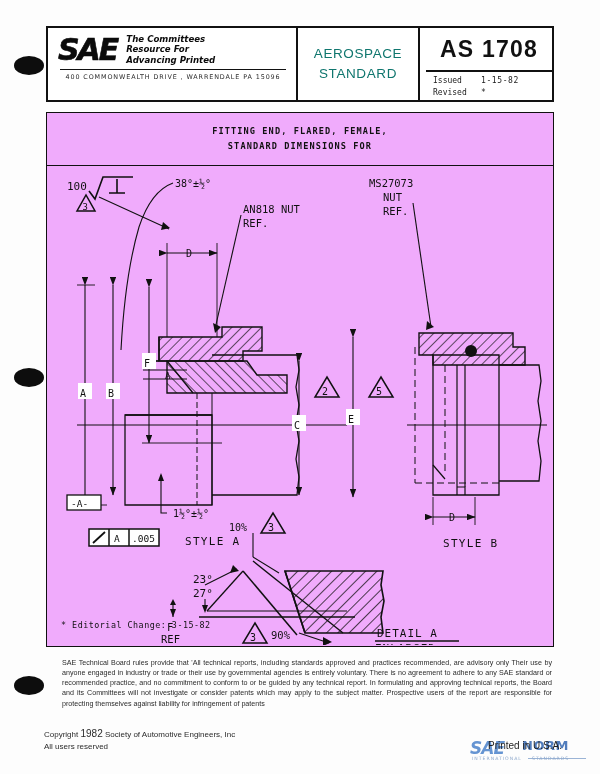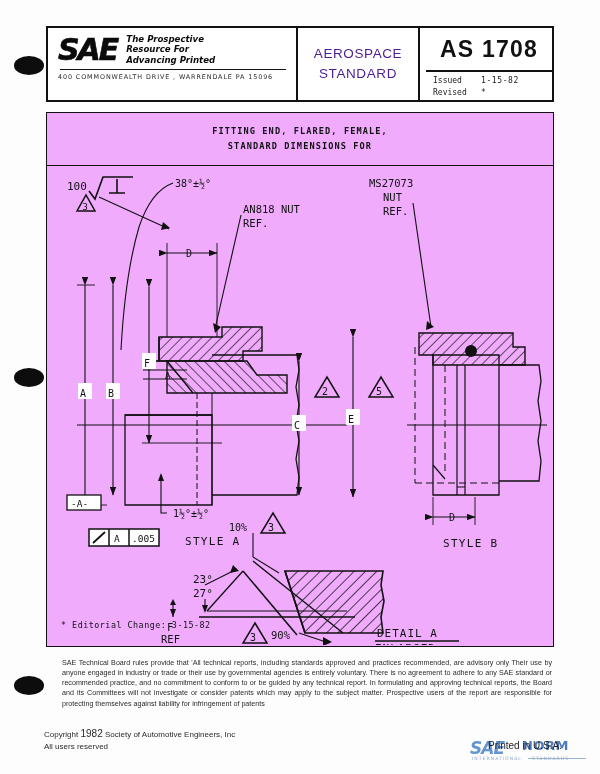--- a/index.html
+++ b/index.html
@@ -53,31 +53,31 @@
     font-weight: bold; font-style: italic;
     font-size: 8.6px; line-height: 1.22; color: #0b0b0b;
   }
   .addr-rule {
     border-top: 1.6px solid #111;
     margin: 4px 2px 3px 2px;
   }
   .addr {
     font-family: "DejaVu Sans", sans-serif;
     font-size: 6.4px; letter-spacing: 0.9px;
-    color: #2a2a2a; 
+    color: #2a2a2a; text-align: center;
   }
   .hdr-type {
     width: 122px; border-right: 2px solid #111;
     display: flex; flex-direction: column;
     align-items: center; justify-content: center;
     box-sizing: border-box;
   }
   .hdr-type div {
     font-family: "Liberation Sans", sans-serif;
-    font-size: 13.5px; letter-spacing: 0.6px; color: #4c1d95;
+    font-size: 13.5px; letter-spacing: 0.6px; color: #0f766e;
     line-height: 1.45;
   }
   .hdr-right { flex: 1; display: flex; flex-direction: column; margin-left: 6px; }
   .hdr-num {
     height: 44px; border-bottom: 2px solid #111;
     display: flex; align-items: center; justify-content: center;
     box-sizing: border-box;
   }
   .hdr-num span {
     font-family: "Liberation Sans", sans-serif;
@@ -184,21 +184,21 @@
   <div class="punch p1"></div>
   <div class="punch p2"></div>
   <div class="punch p3"></div>
 
   <div class="header">
 
     <div class="hdr-logo">
       <div class="sae-row">
         <div class="sae-mark">SAE</div>
         <div class="sae-tag">
-          <div>The Prospective</div>
+          <div>The Committees</div>
           <div>Resource For</div>
           <div>Advancing Printed</div>
         </div>
       </div>
       <div class="addr-rule"></div>
       <div class="addr">400  COMMONWEALTH  DRIVE ,  WARRENDALE   PA  15096</div>
     </div>
 
     <div class="hdr-type">
       <div>AEROSPACE</div>

